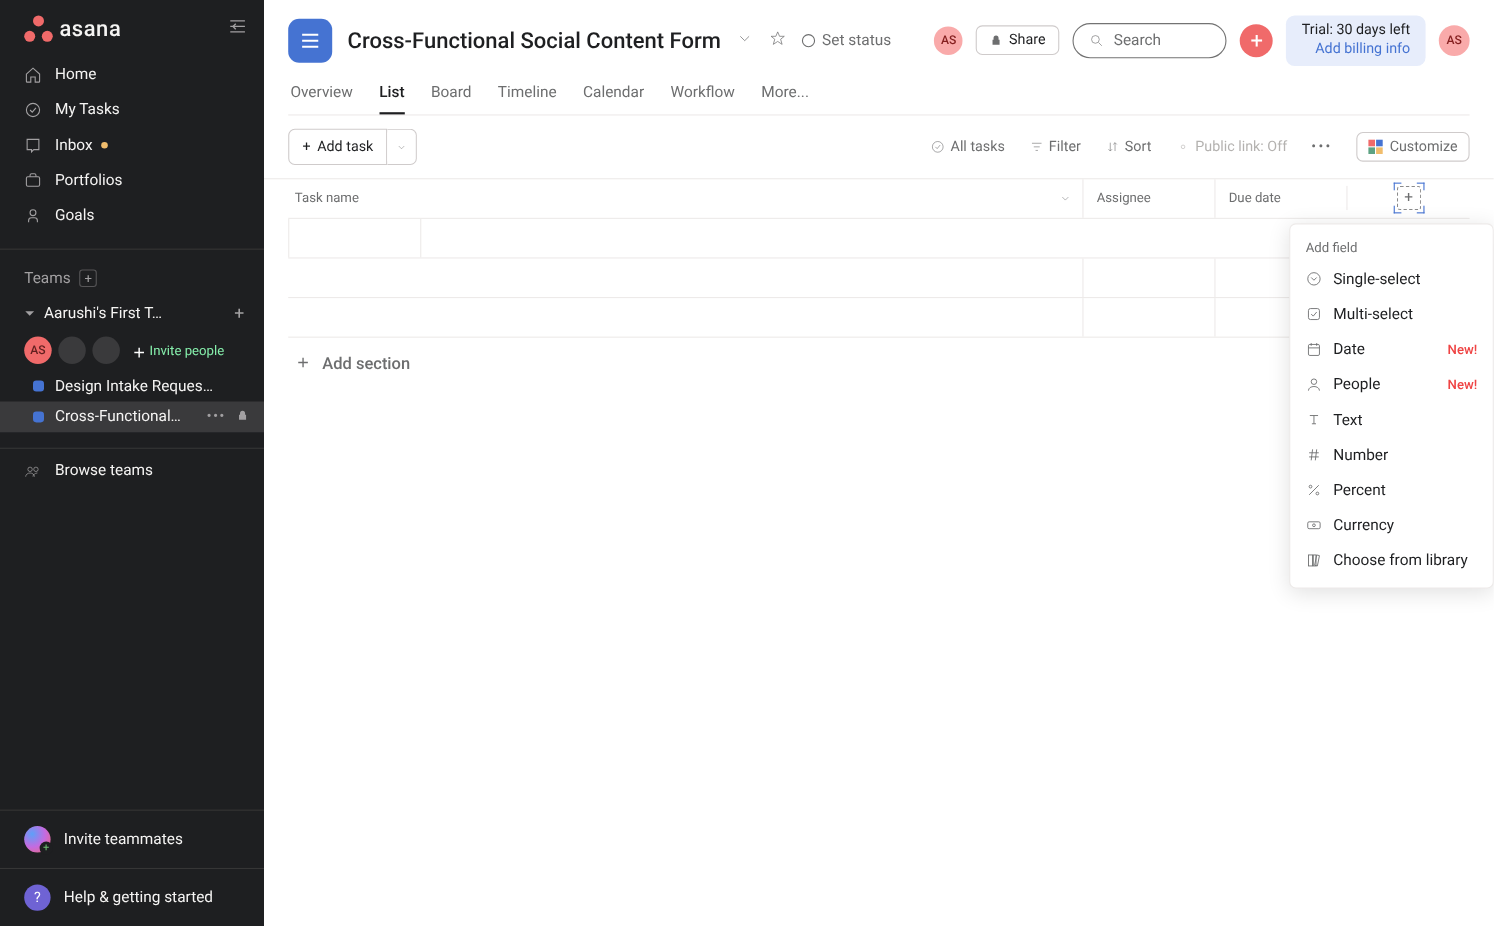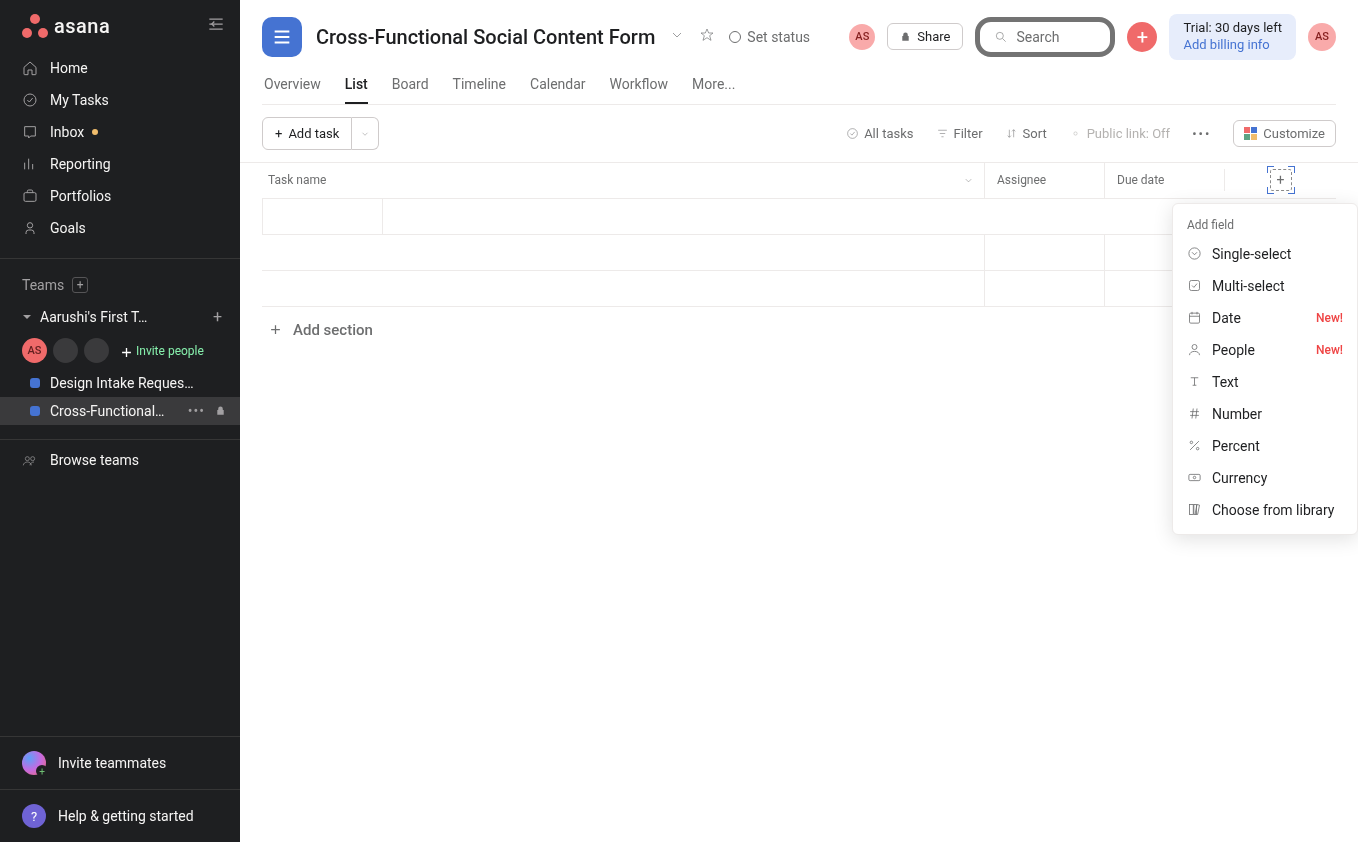--- a/index.html
+++ b/index.html
@@ -53,32 +53,32 @@
   .sidebar-bottom { border-top:1px solid #363636;}
   .sb-row { display:flex; align-items:center; gap:12px; padding:14px 22px; font-size:14px; cursor:pointer;}
   .sb-row .circle { width:24px;height:24px;border-radius:50%;display:flex;align-items:center;justify-content:center;font-size:13px;}
   .circle.invite { background: radial-gradient(circle at 30% 30%, #5da0f9, #c56ae0, #f06a6a); position:relative;}
   .circle.invite::after{content:"+";position:absolute;bottom:-2px;right:-2px;background:#1e1f21;color:#6fbf73;font-size:10px;width:12px;height:12px;border-radius:50%;display:flex;align-items:center;justify-content:center;}
   .circle.help { background:#6f63d4; color:#fff; }
 
   
   .main { flex:1; display:flex; flex-direction:column; height:100%; }
   .header { padding: 14px 22px 0; }
-  .header-row1 { display:flex; align-items:center; gap:14px; }
+  .header-row1 { display:flex; align-items:center; gap:14px;text-align:right; }
   .proj-icon { width:40px;height:40px;border-radius:10px;background:#4573d2;display:flex;align-items:center;justify-content:center;}
   .proj-icon svg{width:22px;height:22px;stroke:#fff;fill:none;stroke-width:2;}
   .proj-title{font-size:20px;font-weight:500;}
   .hdr-chev svg,.hdr-star svg{width:16px;height:16px;stroke:#6d6e6f;fill:none;}
   .set-status{display:flex;align-items:center;gap:6px;color:#6d6e6f;font-size:14px;}
   .set-status .ring{width:12px;height:12px;border:1.5px solid #6d6e6f;border-radius:50%;}
   .hdr-right{margin-left:auto;display:flex;align-items:center;gap:12px;}
   .mini-av{width:26px;height:26px;border-radius:50%;background:#f9aaaa;color:#851f1f;font-size:11px;display:flex;align-items:center;justify-content:center;font-weight:500;}
   .share-btn{border:1px solid #cfcbcb;border-radius:6px;padding:5px 12px;font-size:13px;display:flex;align-items:center;gap:6px;background:#fff;cursor:pointer;}
   .share-btn svg{width:11px;height:11px;fill:#6d6e6f;}
-  .search-box{border:5px solid #737373;border-radius:16px;padding:7px 14px;font-size:14px;display:flex;align-items:center;gap:8px;width:140px;color:#6d6e6f;}
+  .search-box{border:1px solid #737373;border-radius:16px;padding:7px 14px;font-size:14px;display:flex;align-items:center;gap:8px;width:140px;color:#6d6e6f;}
   .search-box svg{width:14px;height:14px;stroke:#6d6e6f;fill:none;}
   .omni-btn{width:30px;height:30px;border-radius:50%;background:#f06a6a;color:#fff;font-size:20px;display:flex;align-items:center;justify-content:center;}
   .trial-box{background:#e7edfb;border-radius:8px;padding:6px 14px;font-size:13px;line-height:1.3;}
   .trial-box .link{color:#4573d2;}
   .prof-av{width:28px;height:28px;border-radius:50%;background:#f9aaaa;color:#851f1f;font-size:11px;display:flex;align-items:center;justify-content:center;font-weight:500;}
 
   .tabs{display:flex;gap:24px;padding:16px 2px 0;font-size:14px;color:#6d6e6f;border-bottom:1px solid #edeae9;}
   .tab{padding-bottom:10px;cursor:pointer;}
   .tab.active{color:#1e1f21;font-weight:500;border-bottom:2px solid #1e1f21;}
 
@@ -159,26 +159,20 @@
           <path d="M8 12l3 3 5-6"></path>
         </svg>
       <span>My Tasks</span>
     </div>
     <div class="nav-item">
       <svg viewBox="0 0 24 24">
           <path d="M4 4h16v14H13l-3 3v-3H4z"></path>
         </svg>
       <span>Inbox</span>
       <span class="dot"></span>
-    </div>
-    <div class="nav-item">
-      <svg viewBox="0 0 24 24">
-          <path d="M4 20V10m6 10V4m6 16v-8"></path>
-        </svg>
-      <span>Reporting</span>
     </div>
     <div class="nav-item">
       <svg viewBox="0 0 24 24">
           <rect x="3" y="7" width="18" height="13" rx="2"></rect>
           <path d="M8 7V5a2 2 0 0 1 2-2h4a2 2 0 0 1 2 2v2"></path>
         </svg>
       <span>Portfolios</span>
     </div>
     <div class="nav-item">
       <svg viewBox="0 0 24 24">

